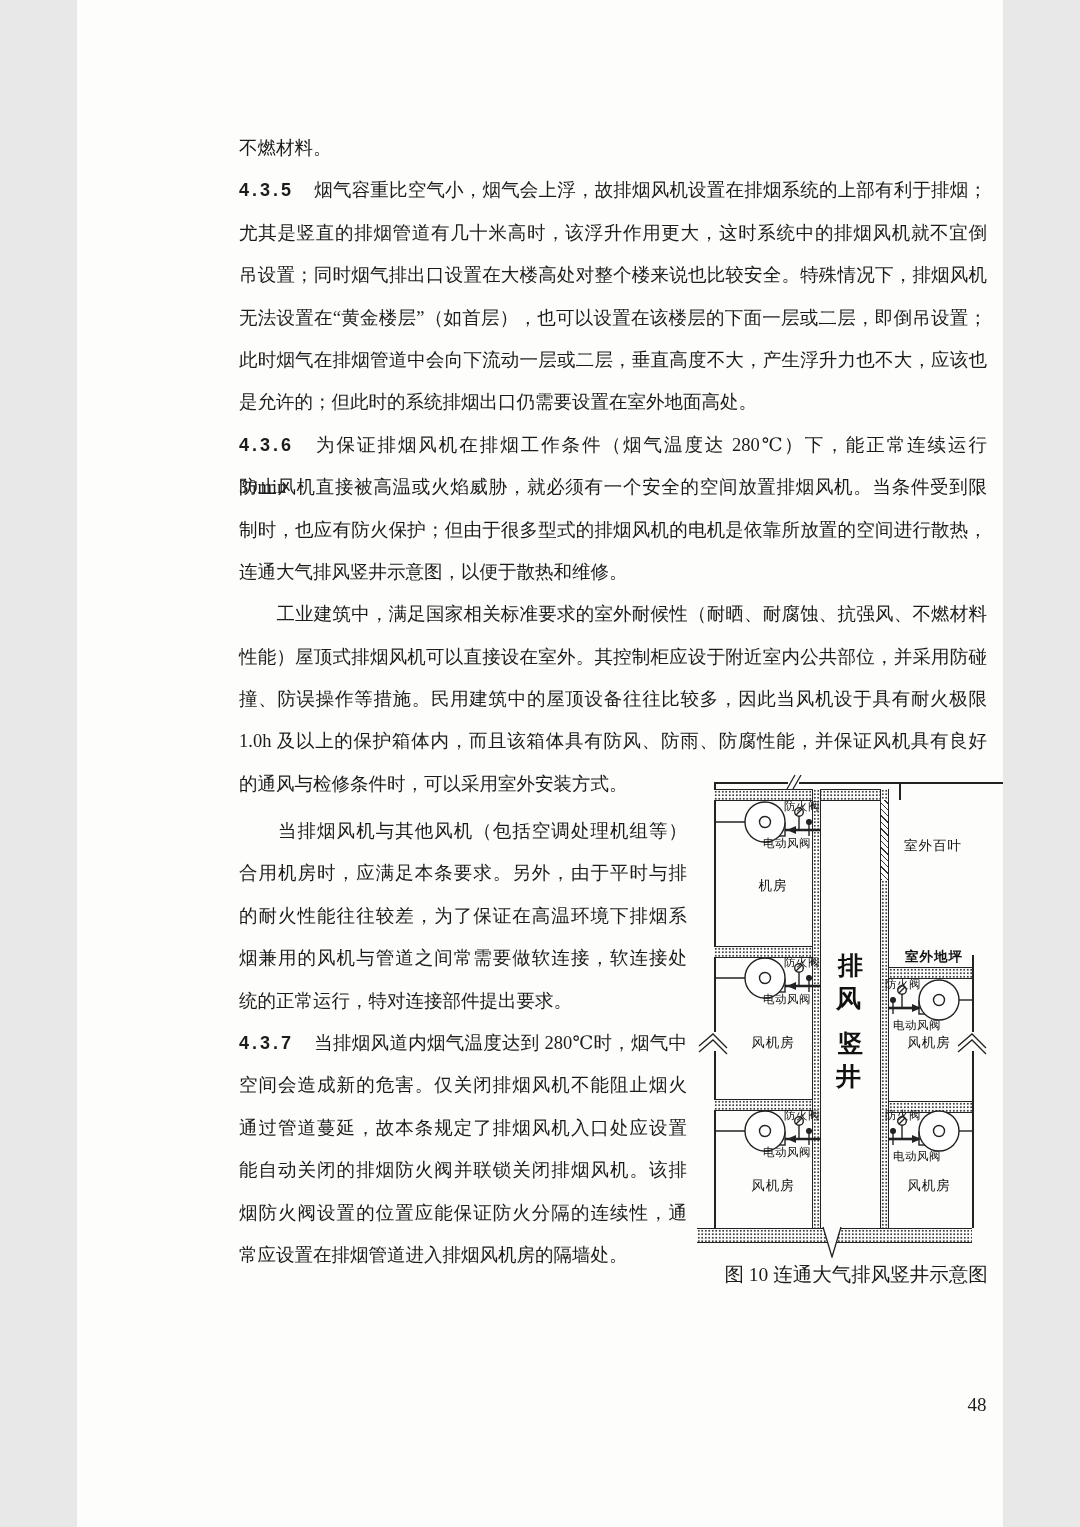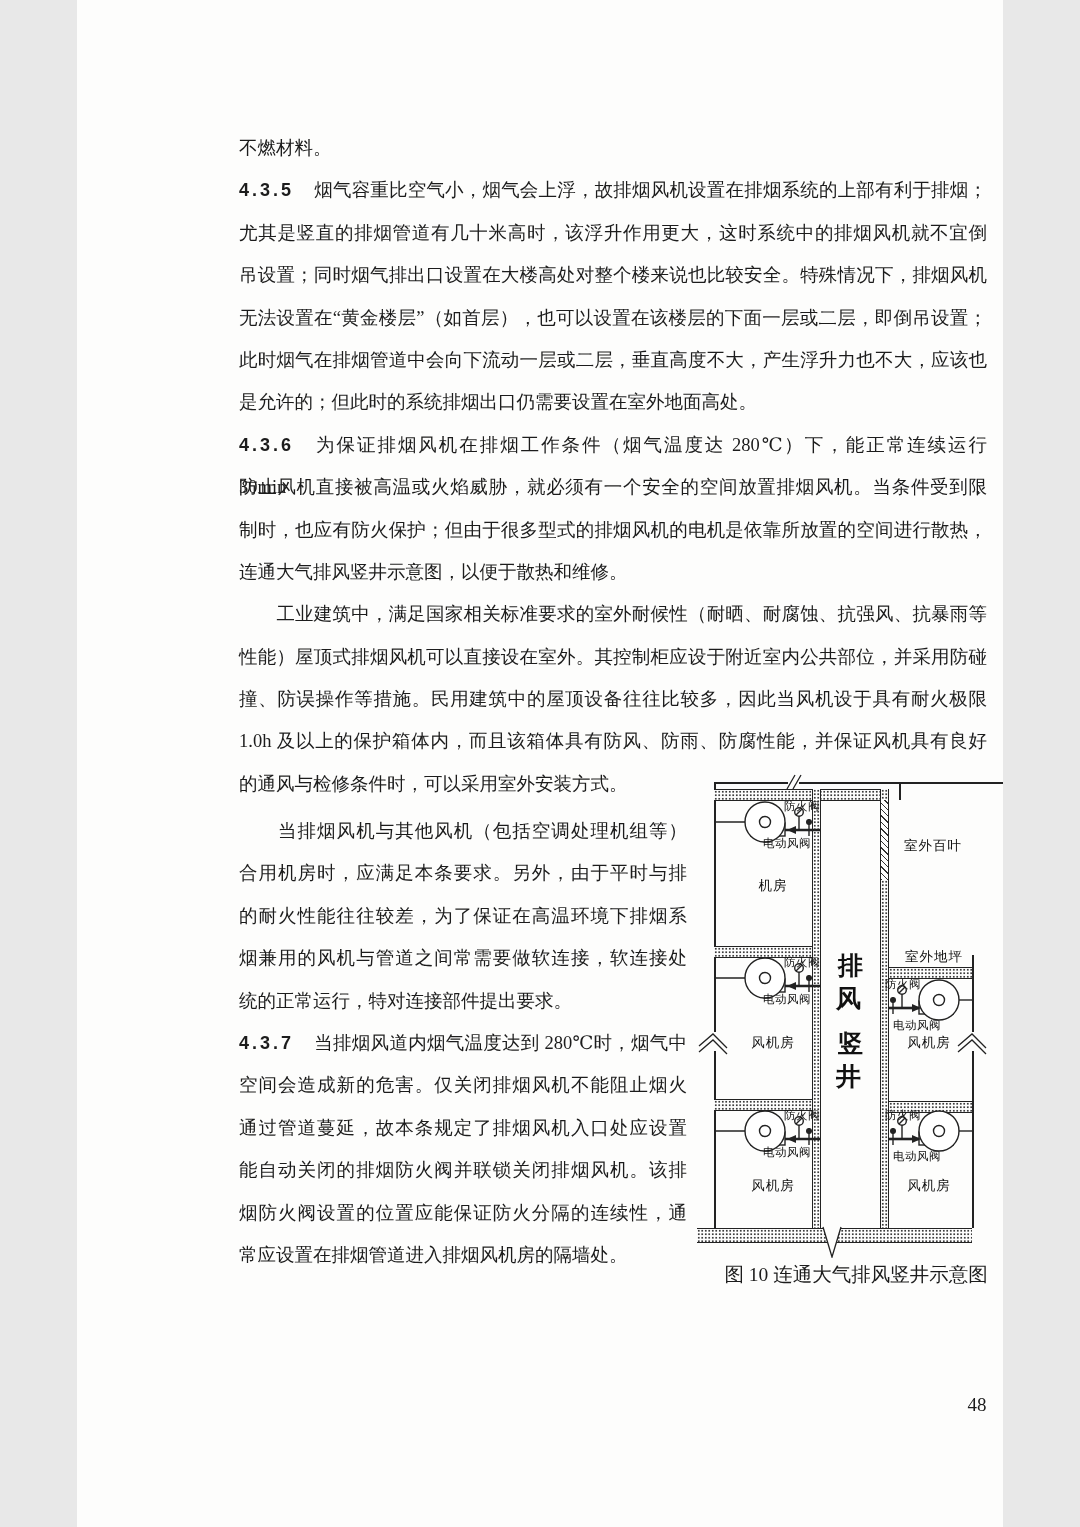--- a/index.html
+++ b/index.html
@@ -79,21 +79,21 @@
       <div class="line"><span>是允许的；但此时的系统排烟出口仍需要设置在室外地面高处。</span></div>
 
       <div class="line fill"><b class="secnum">4.3.6</b><span>为保证排烟风机在排烟工作条件（烟气温度达 280℃）下，能正常连续运行 30min，</span></div>
 
       <div class="line fill"><span>防止风机直接被高温或火焰威胁，就必须有一个安全的空间放置排烟风机。当条件受到限</span></div>
 
       <div class="line fill"><span>制时，也应有防火保护；但由于很多型式的排烟风机的电机是依靠所放置的空间进行散热，</span></div>
 
       <div class="line"><span>连通大气排风竖井示意图，以便于散热和维修。</span></div>
 
-      <div class="line fill"><span>　　工业建筑中，满足国家相关标准要求的室外耐候性（耐晒、耐腐蚀、抗强风、抗暴雨等</span></div>
+      <div class="line fill"><span>　　工业建筑中，满足国家相关标准要求的室外耐候性（耐晒、耐腐蚀、抗强风、不燃材料</span></div>
 
       <div class="line fill"><span>性能）屋顶式排烟风机可以直接设在室外。其控制柜应设于附近室内公共部位，并采用防碰</span></div>
 
       <div class="line fill"><span>撞、防误操作等措施。民用建筑中的屋顶设备往往比较多，因此当风机设于具有耐火极限</span></div>
 
       <div class="line fill"><span>1.0h 及以上的保护箱体内，而且该箱体具有防风、防雨、防腐性能，并保证风机具有良好</span></div>
 
       <div class="line"><span>的通风与检修条件时，可以采用室外安装方式。</span></div>
     </div>
 
@@ -205,20 +205,20 @@
     <span class="lbl" style="left:92px;top:379px;">电动风阀</span>
     <span class="lbl" style="left:222px;top:252px;">电动风阀</span>
     <span class="lbl" style="left:222px;top:383px;">电动风阀</span>
 
     <span class="lbl md" style="left:78px;top:113px;">机房</span>
     <span class="lbl md" style="left:78px;top:270px;">风机房</span>
     <span class="lbl md" style="left:78px;top:413px;">风机房</span>
     <span class="lbl md" style="left:234px;top:270px;">风机房</span>
     <span class="lbl md" style="left:234px;top:413px;">风机房</span>
     <span class="lbl md" style="left:222px;top:73px;padding-left:32px;">室外百叶</span>
-    <span class="lbl md" style="left:239px;top:184px;">室外地坪</span>
+    <span class="lbl md" style="left:239px;top:184px;font-weight:bold;">室外地坪</span>
   </div>
 
   <div class="fig-caption">图 10 连通大气排风竖井示意图</div>
 
   <div class="page-num">48</div>
 
 </div>
 
 </body></html>

